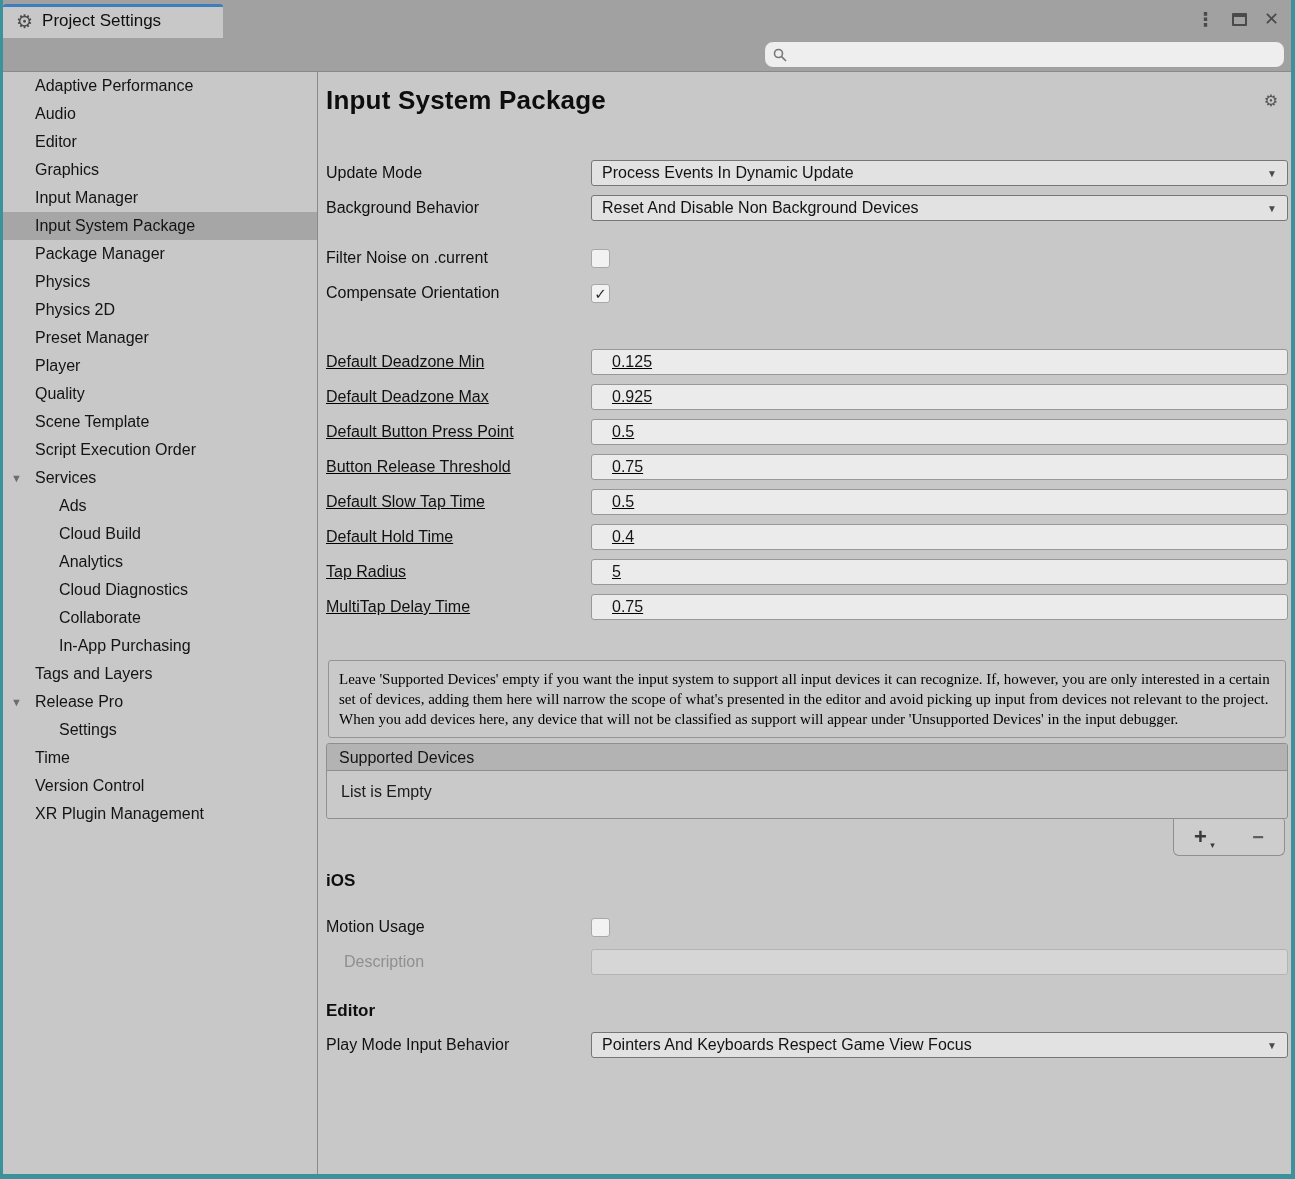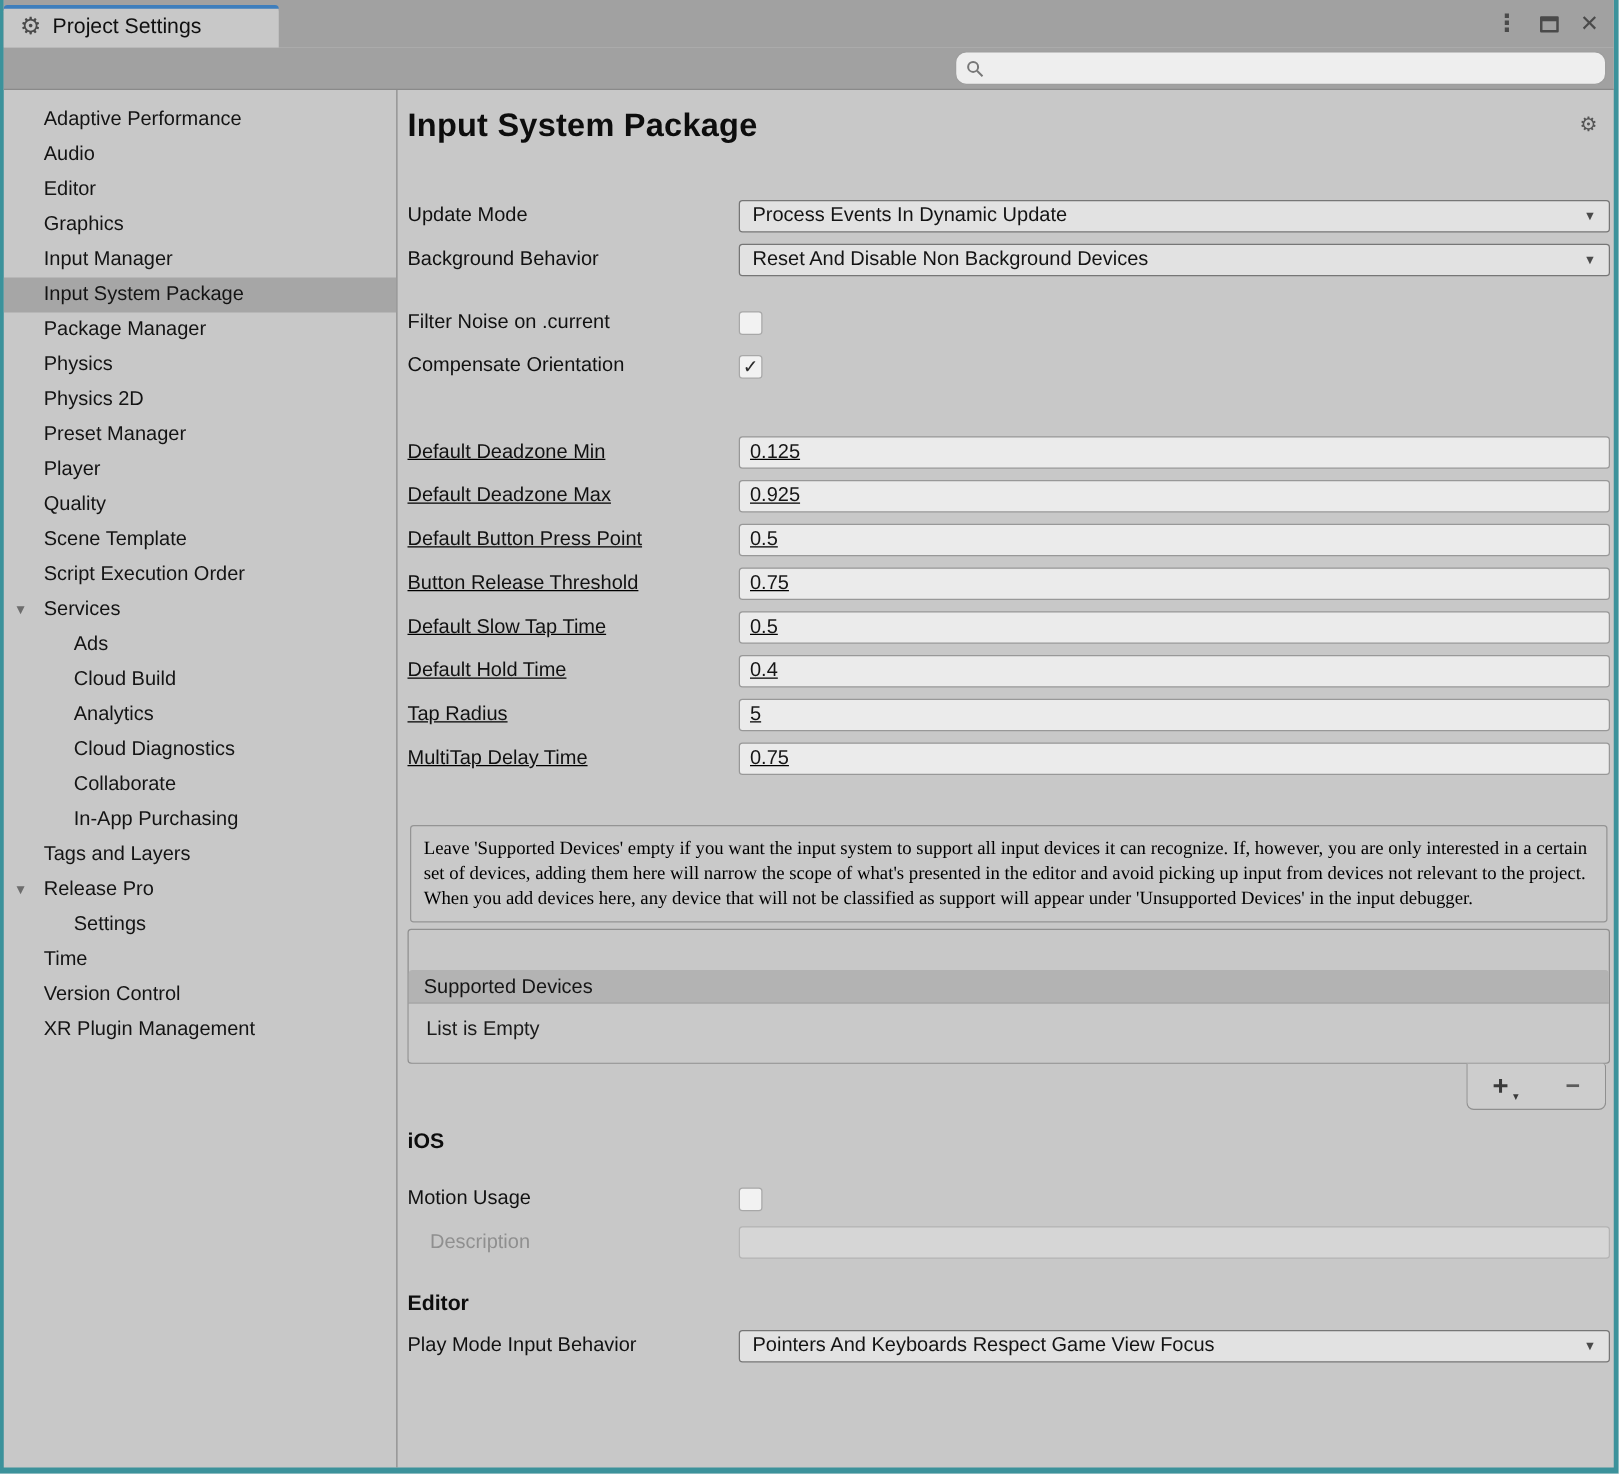--- a/index.html
+++ b/index.html
@@ -28,53 +28,53 @@
 
   
   .toolbar{height:34px;background:var(--bar);border-bottom:1px solid var(--line);
            display:flex;align-items:center;justify-content:flex-end;padding-right:6px;flex:none;}
   .search{width:521px;height:27px;background:#eee;border:1px solid #9e9e9e;border-radius:9px;
           display:flex;align-items:center;padding:0 8px;gap:6px;}
   .search input{flex:1;border:none;background:transparent;outline:none;font-size:14px;color:#222;}
 
   
   .body{flex:1;display:flex;min-height:0;}
-  .sidebar{width:315px;flex:none;border-right:1px solid var(--line);padding-top:10px;overflow:hidden;}
+  .sidebar{width:315px;flex:none;border-right:1px solid var(--line);overflow:hidden;}
   .sb-row{position:relative;height:28px;line-height:28px;padding-left:32px;font-size:16px;color:#141414;
           white-space:nowrap;cursor:default;}
   .sb-row.indent{padding-left:56px;}
   .sb-row.selected{background:var(--selected);}
   .foldout{position:absolute;left:8px;top:0;font-size:11px;color:#6d6d6d;}
 
   .content{flex:1;min-width:0;padding:0 3px 0 8px;overflow:hidden;}
   .title-row{display:flex;align-items:center;margin-top:12px;height:32px;}
   .page-title{font-size:26px;font-weight:bold;color:#0d0d0d;letter-spacing:.2px;}
   .hdr-gear{margin-left:auto;margin-right:10px;font-size:16px;color:#555;cursor:pointer;}
 
   .row{display:flex;align-items:center;height:26px;margin-bottom:9px;}
   .flabel{width:265px;flex:none;font-size:16px;color:var(--ink);white-space:nowrap;}
   .flabel.disabled{color:var(--dim);padding-left:18px;}
   .tfield{flex:1;height:26px;background:var(--field-bg);border:1px solid var(--field-br);
-          border-radius:3px;padding:0 8px;font-size:16px;color:#161616;outline:none;}
+          border-radius:3px;padding:0 20px;font-size:16px;color:#161616;outline:none;}
   .tfield:disabled{background:#d6d6d6;border-color:#b3b3b3;}
   .dropdown{flex:1;height:26px;background:var(--dd-bg);border:1px solid var(--dd-br);border-radius:3px;
             display:flex;align-items:center;padding:0 10px;font-size:16px;color:#131313;cursor:pointer;gap:20px;}
   .dd-arrow{margin-left:auto;font-size:10px;color:#4a4a4a;}
   .checkbox{width:19px;height:19px;background:#f2f2f2;border:1px solid #a8a8a8;border-radius:3px;
             display:flex;align-items:center;justify-content:center;cursor:pointer;}
   .checkbox .mark{font-size:15px;font-weight:bold;color:#2b2b2b;line-height:1;}
 
   .sec-dd{margin-top:44px;} .sec-cb{margin-top:24px;} .sec-num{margin-top:43px;text-decoration:underline;}
 
   .helpbox{margin-top:40px;margin-left:2px;margin-right:2px;border:1px solid #949494;border-radius:3px;
            background:#c9c9c9;padding:8px 10px;font-size:15px;line-height:20px;color:#000000;font-family:Liberation Serif, serif;}
 
   .devices{margin-top:5px;border:1px solid #8f8f8f;border-radius:3px;}
   .dev-header{height:27px;line-height:27px;background:#b3b3b3;border-bottom:1px solid #8f8f8f;
-              padding-left:12px;font-size:16px;color:#151515;border-radius:3px 3px 0 0;margin-top:32px;}
+              padding-left:12px;font-size:16px;color:#151515;border-radius:3px 3px 0 0;}
   .dev-body{height:47px;background:#c9c9c9;padding:12px 0 0 14px;font-size:16px;color:#1b1b1b;border-radius:0 0 3px 3px;}
 
   .dev-footer{display:flex;justify-content:flex-end;}
   .dev-btns{width:112px;height:37px;margin-right:3px;background:#cdcdcd;border:1px solid #8f8f8f;border-top:none;
             border-radius:0 3px 6px 6px;display:flex;align-items:center;justify-content:space-between;padding:0 20px;}
   .btn-plus{font-size:22px;font-weight:bold;color:#3a3a3a;line-height:1;cursor:pointer;position:relative;}
   .plus-caret{position:absolute;right:-8px;bottom:-2px;font-size:9px;color:#3a3a3a;}
   .btn-minus{font-size:20px;font-weight:bold;color:#5c5c5c;line-height:1;cursor:pointer;}
 
   .subhead{font-size:17px;font-weight:bold;color:#0d0d0d;line-height:22px;}

